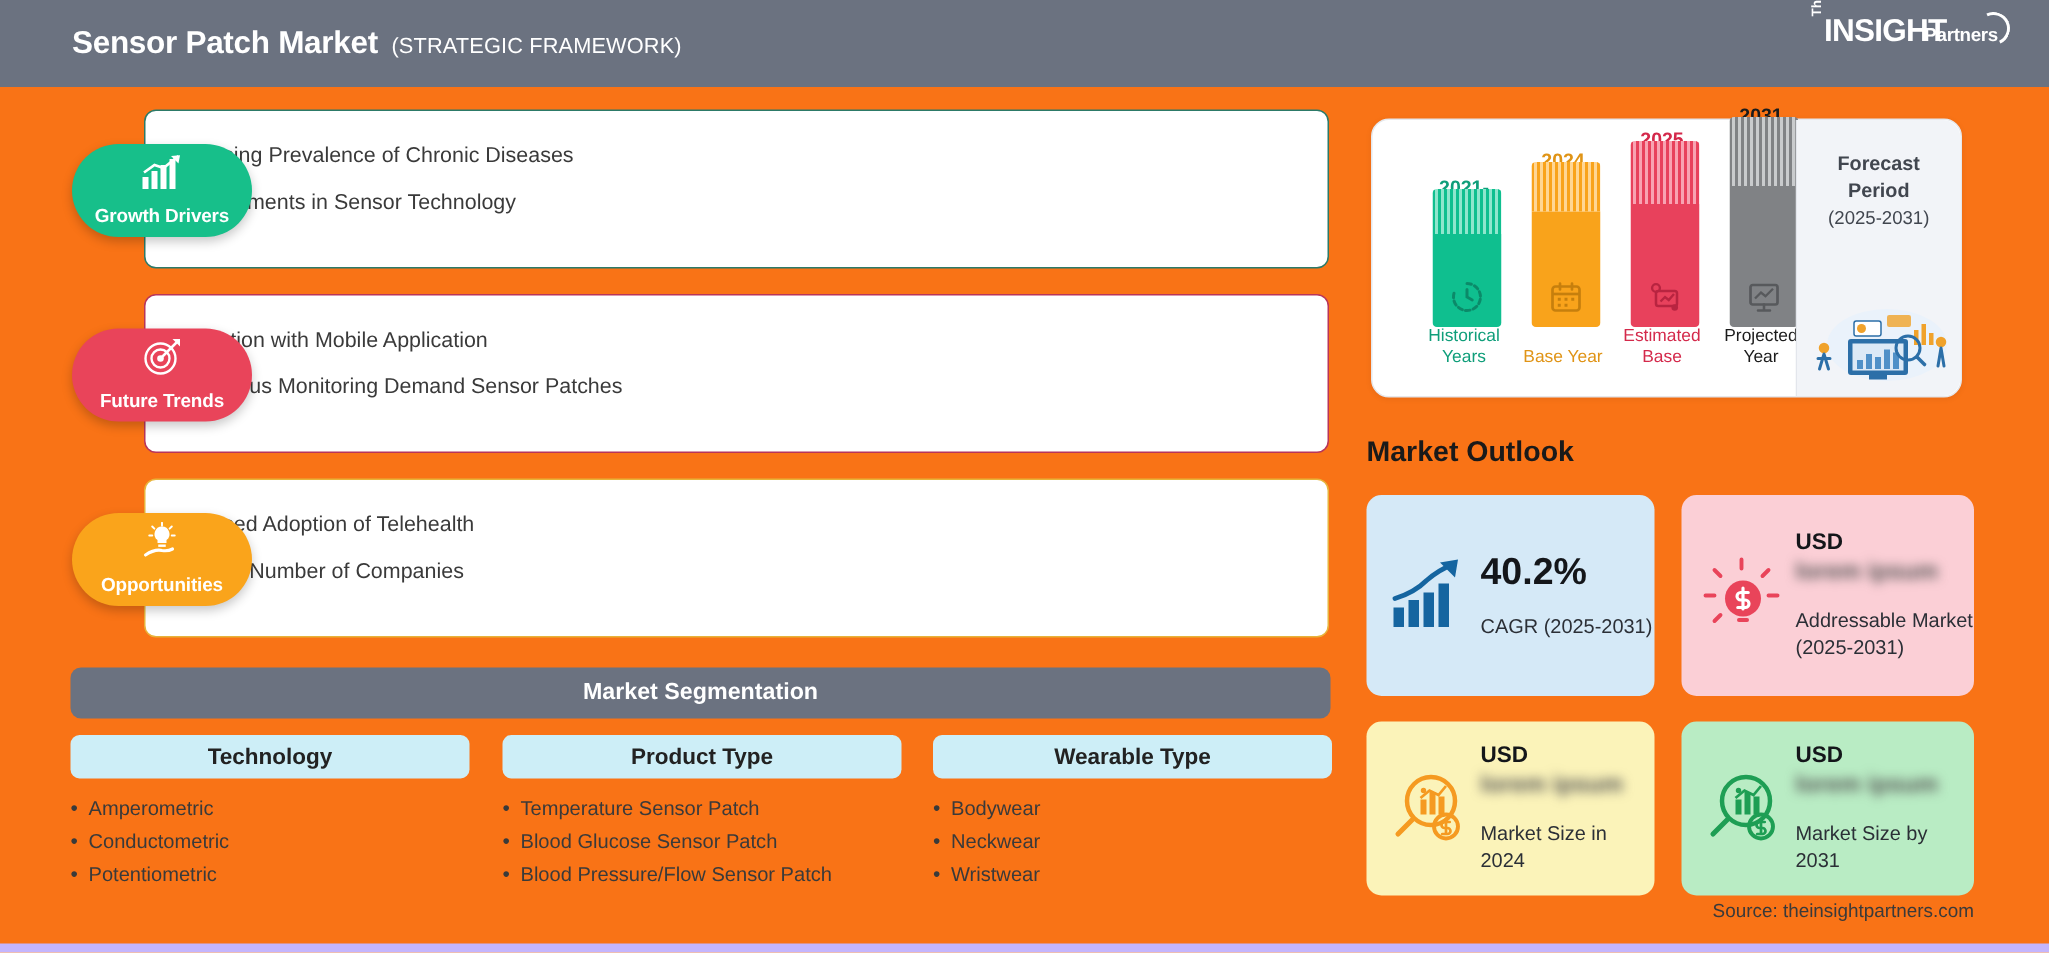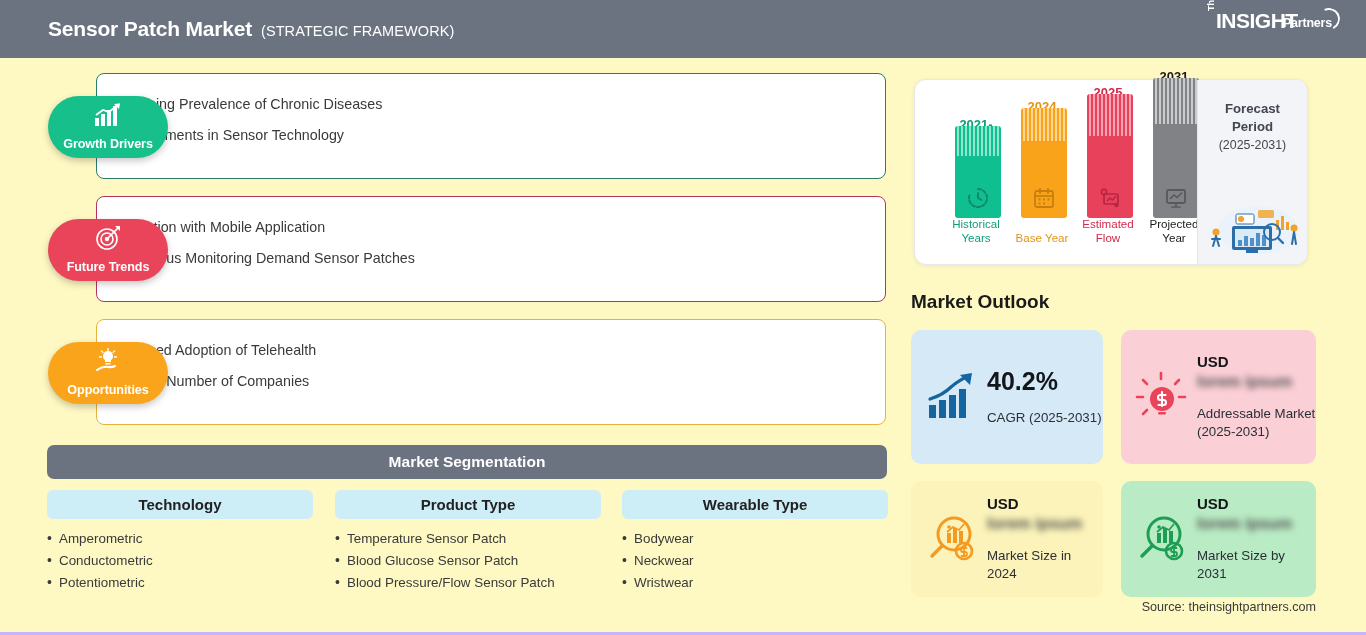--- a/index.html
+++ b/index.html
@@ -5,22 +5,22 @@
   * { box-sizing: border-box; margin: 0; padding: 0; }
   html, body {
     width: 1366px; height: 635px;
     background: #ffffff;
     font-family: "Liberation Sans", sans-serif;
     overflow: hidden;
   }
   .page {
     position: relative;
     width: 1366px; height: 635px;
-    background: #fef9c3;
-    border-bottom: 3px solid #c4b5fd;
+    background: #f97316;
+    border-bottom: 6px solid #c4b5fd;
   }
 
   
   .header {
     position: absolute; left: 0; top: 0;
     width: 1366px; height: 58px;
     background: #6b7280;
     display: flex; align-items: center;
   }
   .header-title-wrap {
@@ -380,21 +380,21 @@
             <span class="bar-ic">
               <svg viewBox="0 0 24 24" width="24" height="24">
                 <rect x="6" y="8" width="14" height="10" rx="1.5" stroke="#9c1330" stroke-width="1.7" fill="none"></rect>
                 <path d="M9 15 l3 -3 l2.5 2 l3.5 -4" stroke="#9c1330" stroke-width="1.6" fill="none"></path>
                 <circle cx="6" cy="6" r="2.6" stroke="#9c1330" stroke-width="1.6" fill="none"></circle>
                 <circle cx="18.5" cy="19" r="2.2" fill="#9c1330"></circle>
               </svg>
             </span>
           </div>
         </div>
-        <div class="bar-caption" style="color:#d4294b;">Estimated Flow</div>
+        <div class="bar-caption" style="color:#d4294b;">Estimated Base</div>
       </div>
 
       <div class="bar-group" style="left:216px; height:150px;">
         <div class="bar-year" style="top:-24px; color:#1b1b1b;">2031</div>
         <div class="bar" style="height:140px;">
           <div class="bar-stripe" style="height:46px; background:repeating-linear-gradient(90deg,#808285 0 2px,#c9cbcd 2px 4px);"></div>
           <div class="bar-solid" style="height:94px; background:#808285;">
             <span class="bar-ic">
               <svg viewBox="0 0 24 24" width="24" height="24">
                 <rect x="3" y="4" width="18" height="13" rx="1.5" stroke="#3e4043" stroke-width="1.8" fill="none"></rect>

